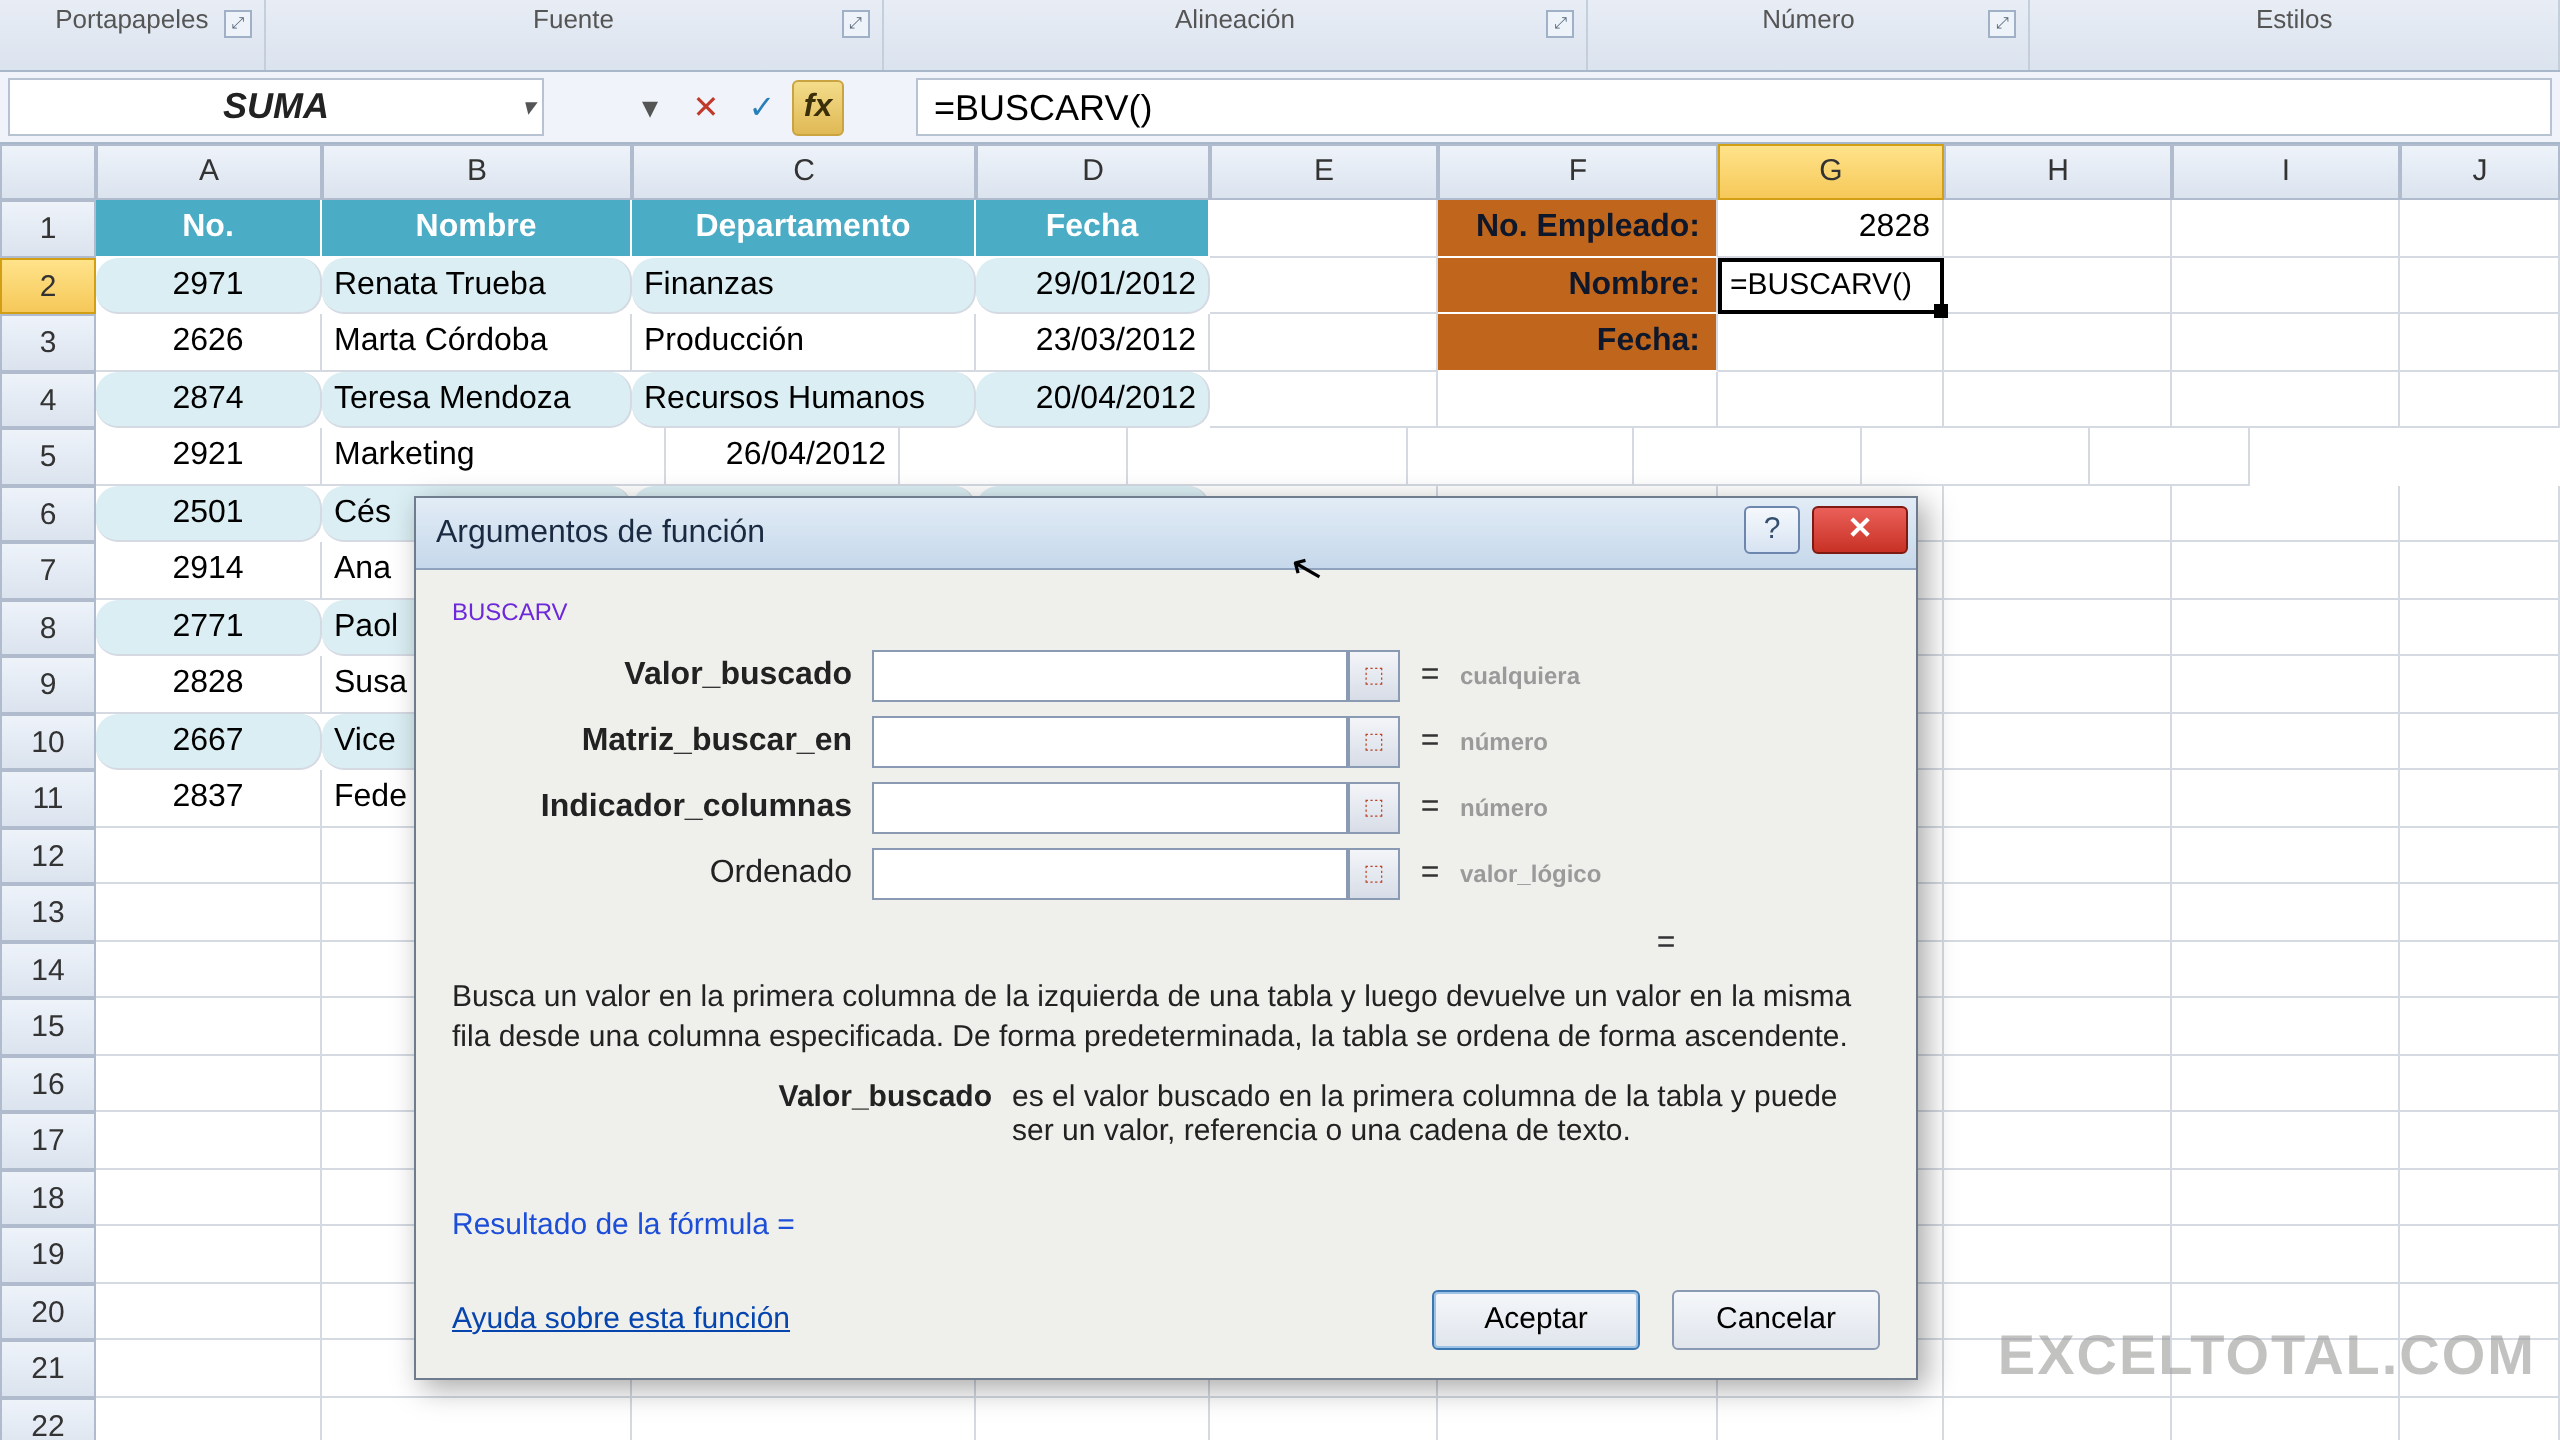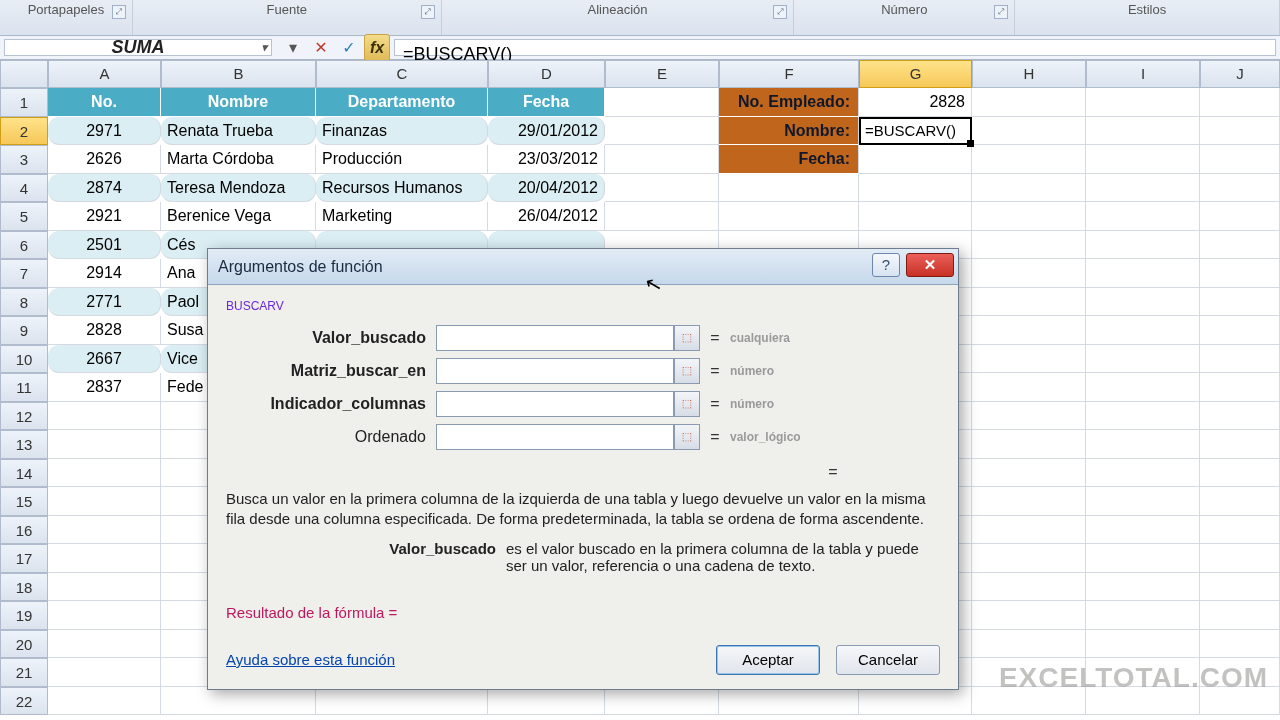--- a/index.html
+++ b/index.html
@@ -2,21 +2,21 @@
 <html><head>
 <meta charset="utf-8">
 <style>
   * { box-sizing: border-box; margin: 0; padding: 0; font-family: "Segoe UI", Tahoma, sans-serif; }
   body { background: #fff; width: 1280px; height: 720px; overflow: hidden; position: relative; }
   
   .ribbon-groups { display: flex; height: 36px; background: linear-gradient(to bottom, #e8edf5, #dbe3ee); border-bottom: 1px solid #a9b7cb; font-size: 13px; color: #555; }
   .ribbon-group { flex: 1; text-align: center; line-height: 20px; border-right: 1px solid #c5cedb; position: relative; }
   .ribbon-group .expand { position: absolute; right: 6px; top: 5px; width: 14px; height: 14px; border: 1px solid #9fb0c7; background: #eef3fa; font-size: 8px; line-height: 12px; color: #567; }
   
-  .formula-bar { display: flex; height: 24px; align-items: stretch; border-bottom: 1px solid #a9b7cb; background: #f0f4fa; }
+  .formula-bar { display: flex; height: 36px; align-items: stretch; border-bottom: 1px solid #a9b7cb; background: #f0f4fa; gap: 32px; }
   .name-box { width: 268px; display: flex; align-items: center; justify-content: center; background: #fff; border: 1px solid #b7c2d3; margin: 3px 4px; font-size: 18px; font-style: italic; font-weight: 600; color: #222; position: relative; }
   .name-box .dd { position: absolute; right: 4px; font-size: 11px; color: #555; }
   .fb-btns { display: flex; align-items: center; gap: 2px; padding: 0 4px; }
   .fb-btn { width: 26px; height: 28px; display: flex; align-items: center; justify-content: center; font-size: 16px; color: #555; border: 1px solid transparent; }
   .fb-btn.cancel { color: #c0392b; }
   .fb-btn.enter { color: #2980b9; }
   .fb-btn.fx { background: linear-gradient(to bottom,#f3dc8a,#e0b955); border:1px solid #caa440; font-style: italic; font-weight: bold; color: #3b2f0a; border-radius: 3px; }
   .formula-input { flex: 1; background: #fff; border: 1px solid #b7c2d3; margin: 3px 4px 3px 0; font-size: 18px; line-height: 28px; padding-left: 8px; color: #000; }
   
   .grid-area { position: relative; display: flex; }
@@ -51,21 +51,21 @@
   .arg-input-wrap { display:flex; }
   .arg-input { width: 238px; height: 26px; background: #fff; border: 1px solid #8a9ab2; font-size: 15px; padding: 0 4px; }
   .arg-pick { width: 26px; height: 26px; background: linear-gradient(to bottom,#f3f5f8,#d7dde7); border:1px solid #8a9ab2; margin-left: 0; display:flex; align-items:center; justify-content:center; font-size:11px; color:#b42; }
   .arg-eq { width: 30px; text-align: center; font-size: 16px; color: #333; }
   .arg-type { font-size: 12px; color: #9a9a9a; font-weight: 600; }
   .arg-result-eq { text-align:center; font-size:16px; color:#333; margin: 10px 0 8px 0; padding-left: 500px; }
   .dlg-desc { font-size: 15px; color: #222; line-height: 1.35; margin: 2px 0 10px 0; }
   .dlg-argdesc { display:flex; font-size:15px; color:#222; }
   .dlg-argdesc .n { font-weight:700; width: 280px; text-align:right; padding-right:10px; }
   .dlg-argdesc .t { flex:1; }
-  .dlg-resline { font-size:15px; color:#be185d; margin-top: 30px; }
+  .dlg-resline { font-size:15px; color:#1d4ed8; margin-top: 30px; }
   .dlg-footer { display:flex; align-items:center; padding: 10px 18px 14px 18px; }
   .dlg-help-link { color:#0645ad; text-decoration: underline; font-size:15px; }
   .dlg-footer .sp { flex:1; }
   .dlg-btn { min-width: 104px; height: 30px; background: linear-gradient(to bottom,#f5f7fa,#e0e5ec); border: 1px solid #8a9ab2; border-radius: 3px; font-size: 15px; margin-left: 16px; }
   .dlg-btn.primary { border: 1px solid #3b78b3; box-shadow: 0 0 0 1px #9cc3e6 inset; }
   
   .cursor-arrow { position:absolute; left:645px; top:272px; font-size:20px; color:#000; transform: rotate(-15deg); pointer-events:none; }
   .watermark { position:absolute; right:12px; bottom:26px; font-size:28px; color:#9b9b99; letter-spacing:1px; font-weight:600; opacity:0.6; }
   
   .colA{width:113px}.colB{width:155px}.colC{width:172px}.colD{width:117px}.colE{width:114px}.colF{width:140px}.colG{width:113px}.colH{width:114px}.colI{width:114px}.colJ{width:80px}
@@ -183,21 +183,20 @@
         <div class="cell colE"></div>
         <div class="cell colF"></div>
         <div class="cell colG"></div>
         <div class="cell colH"></div>
         <div class="cell colI"></div>
         <div class="cell colJ"></div>
       </div>
 
       <div class="row">
         <div class="cell colA" style="text-align:center">2921</div>
-        <div class="cell colB">Berenice Vega</div>
         <div class="cell colC">Marketing</div>
         <div class="cell colD val-right">26/04/2012</div>
         <div class="cell colE"></div>
         <div class="cell colF"></div>
         <div class="cell colG"></div>
         <div class="cell colH"></div>
         <div class="cell colI"></div>
         <div class="cell colJ"></div>
       </div>
 

